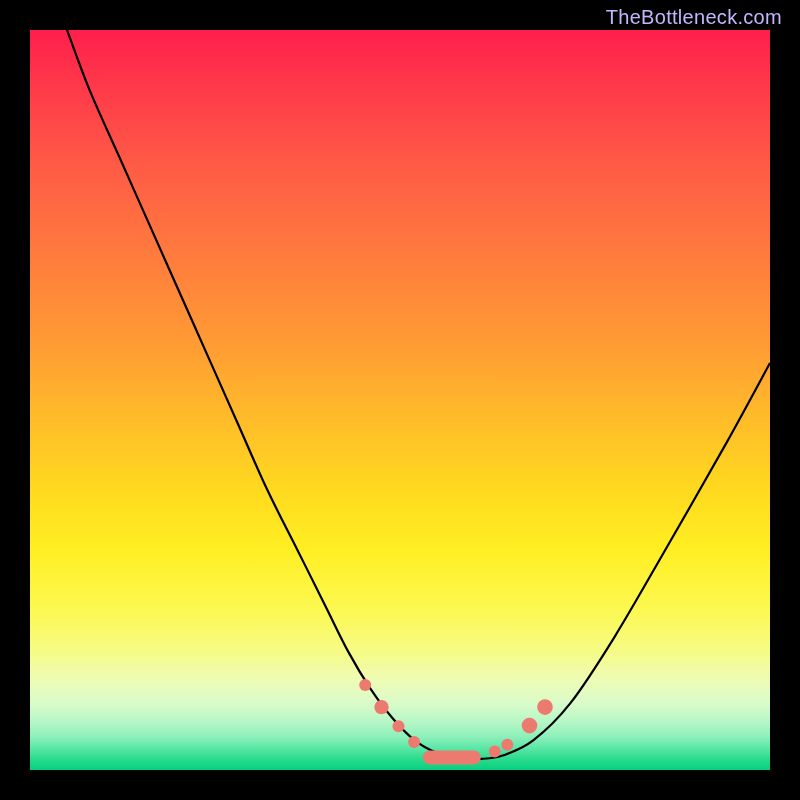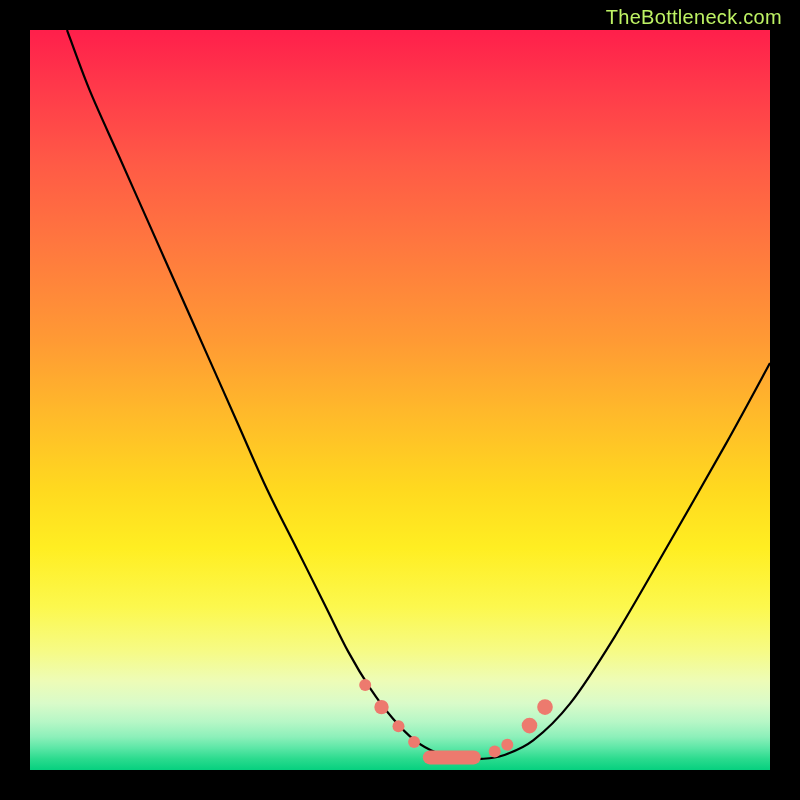--- a/index.html
+++ b/index.html
@@ -42,21 +42,21 @@
       #8df0ba 95.5%,
       #5de7a7 97%,
       #2bdb8e 98.5%,
       #06d07f 100%
     );
   }
   .watermark {
     position: absolute;
     top: 6px;
     right: 18px;
-    color: #bef264;
+    color: #c4b5fd;
     font-size: 20px;
     font-weight: 500;
     letter-spacing: 0.3px;
     user-select: none;
   }
   svg.curve {
     position: absolute;
     top: 0; left: 0;
     width: 740px;
     height: 740px;

